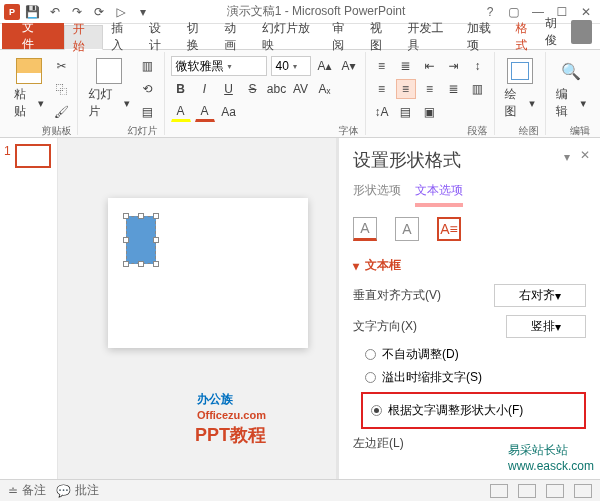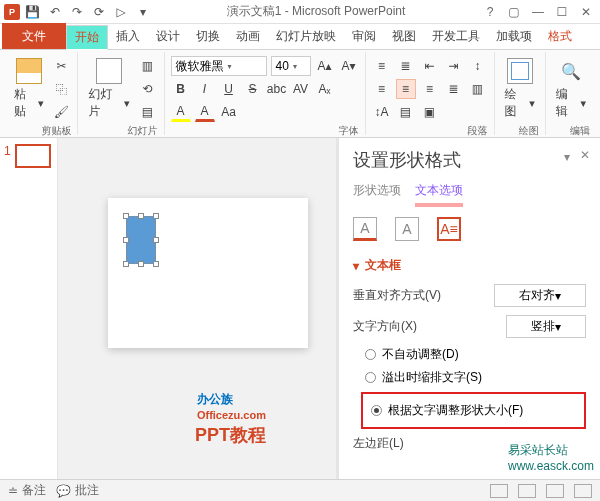--- a/index.html
+++ b/index.html
@@ -5,21 +5,21 @@
 *{box-sizing:border-box;margin:0;padding:0;font-family:"Microsoft YaHei",SimSun,sans-serif;font-size:12px;user-select:none}
 body{background:#fff;width:600px;height:501px;overflow:hidden;position:relative}
 .qat{height:24px;background:#fff;display:flex;align-items:center;padding:0 4px;gap:4px;border-bottom:1px solid #e1e1e1}
 .qat .ppt-logo{width:16px;height:16px;background:#d24726;color:#fff;font-size:9px;font-weight:bold;display:flex;align-items:center;justify-content:center;border-radius:2px}
 .qat .q-btn{width:18px;height:18px;display:flex;align-items:center;justify-content:center;color:#555;cursor:pointer}
 .qat .title{flex:1;text-align:center;color:#666;font-size:12px}
 .qat .win-btn{width:20px;height:20px;display:flex;align-items:center;justify-content:center;color:#666;cursor:pointer}
 .ribbon-tabs{height:26px;display:flex;align-items:flex-end;padding:0 2px;border-bottom:1px solid #d4d4d4}
 .ribbon-tabs .file-tab{background:#d24726;color:#fff;padding:4px 20px;height:26px;display:flex;align-items:center;cursor:pointer}
 .ribbon-tabs .tab{padding:4px 8px;color:#444;cursor:pointer;height:25px;display:flex;align-items:center}
-.ribbon-tabs .tab.active{color:#d24726;border:1px solid #d4d4d4;border-bottom:1px solid #fff;background:#5eead4;margin-bottom:-1px}
+.ribbon-tabs .tab.active{color:#d24726;border:1px solid #d4d4d4;border-bottom:1px solid #fff;background:#e5e5e5;margin-bottom:-1px}
 .ribbon-tabs .tab.fmt{color:#d24726}
 .ribbon-tabs .user{margin-left:auto;display:flex;align-items:center;gap:4px;padding-right:6px;color:#444}
 .ribbon-tabs .user .av{width:24px;height:24px;background:#888;border-radius:2px}
 .ribbon{height:88px;background:#fafafa;border-bottom:1px solid #d4d4d4;display:flex;padding:2px 4px}
 .rgroup{display:flex;flex-direction:column;padding:0 6px;border-right:1px solid #e5e5e5}
 .rgroup:last-child{border-right:none}
 .rgroup .body{flex:1;display:flex;gap:4px;align-items:flex-start;padding-top:4px}
 .rgroup .label{text-align:right;color:#666;font-size:10px;padding:2px 0}
 .big-btn{display:flex;flex-direction:column;align-items:center;gap:2px;padding:2px 4px;cursor:pointer}
 .big-btn .ic{width:26px;height:26px}
@@ -95,20 +95,24 @@
   <div class="tab">插入</div>
   <div class="tab">设计</div>
   <div class="tab">切换</div>
   <div class="tab">动画</div>
   <div class="tab">幻灯片放映</div>
   <div class="tab">审阅</div>
   <div class="tab">视图</div>
   <div class="tab">开发工具</div>
   <div class="tab">加载项</div>
   <div class="tab fmt">格式</div>
+  <div class="user">
+    <span>胡俊</span>
+    <div class="av"></div>
+  </div>
 </div>
 
 <div class="ribbon">
   <div class="rgroup">
     <div class="body">
       <div class="big-btn">
         <div class="ic" style="background:linear-gradient(#f7c469 60%,#fff 60%);border:1px solid #c99a3a"></div>
         <div class="cap"><span>粘贴</span> ▾</div>
       </div>
       <div class="col">

